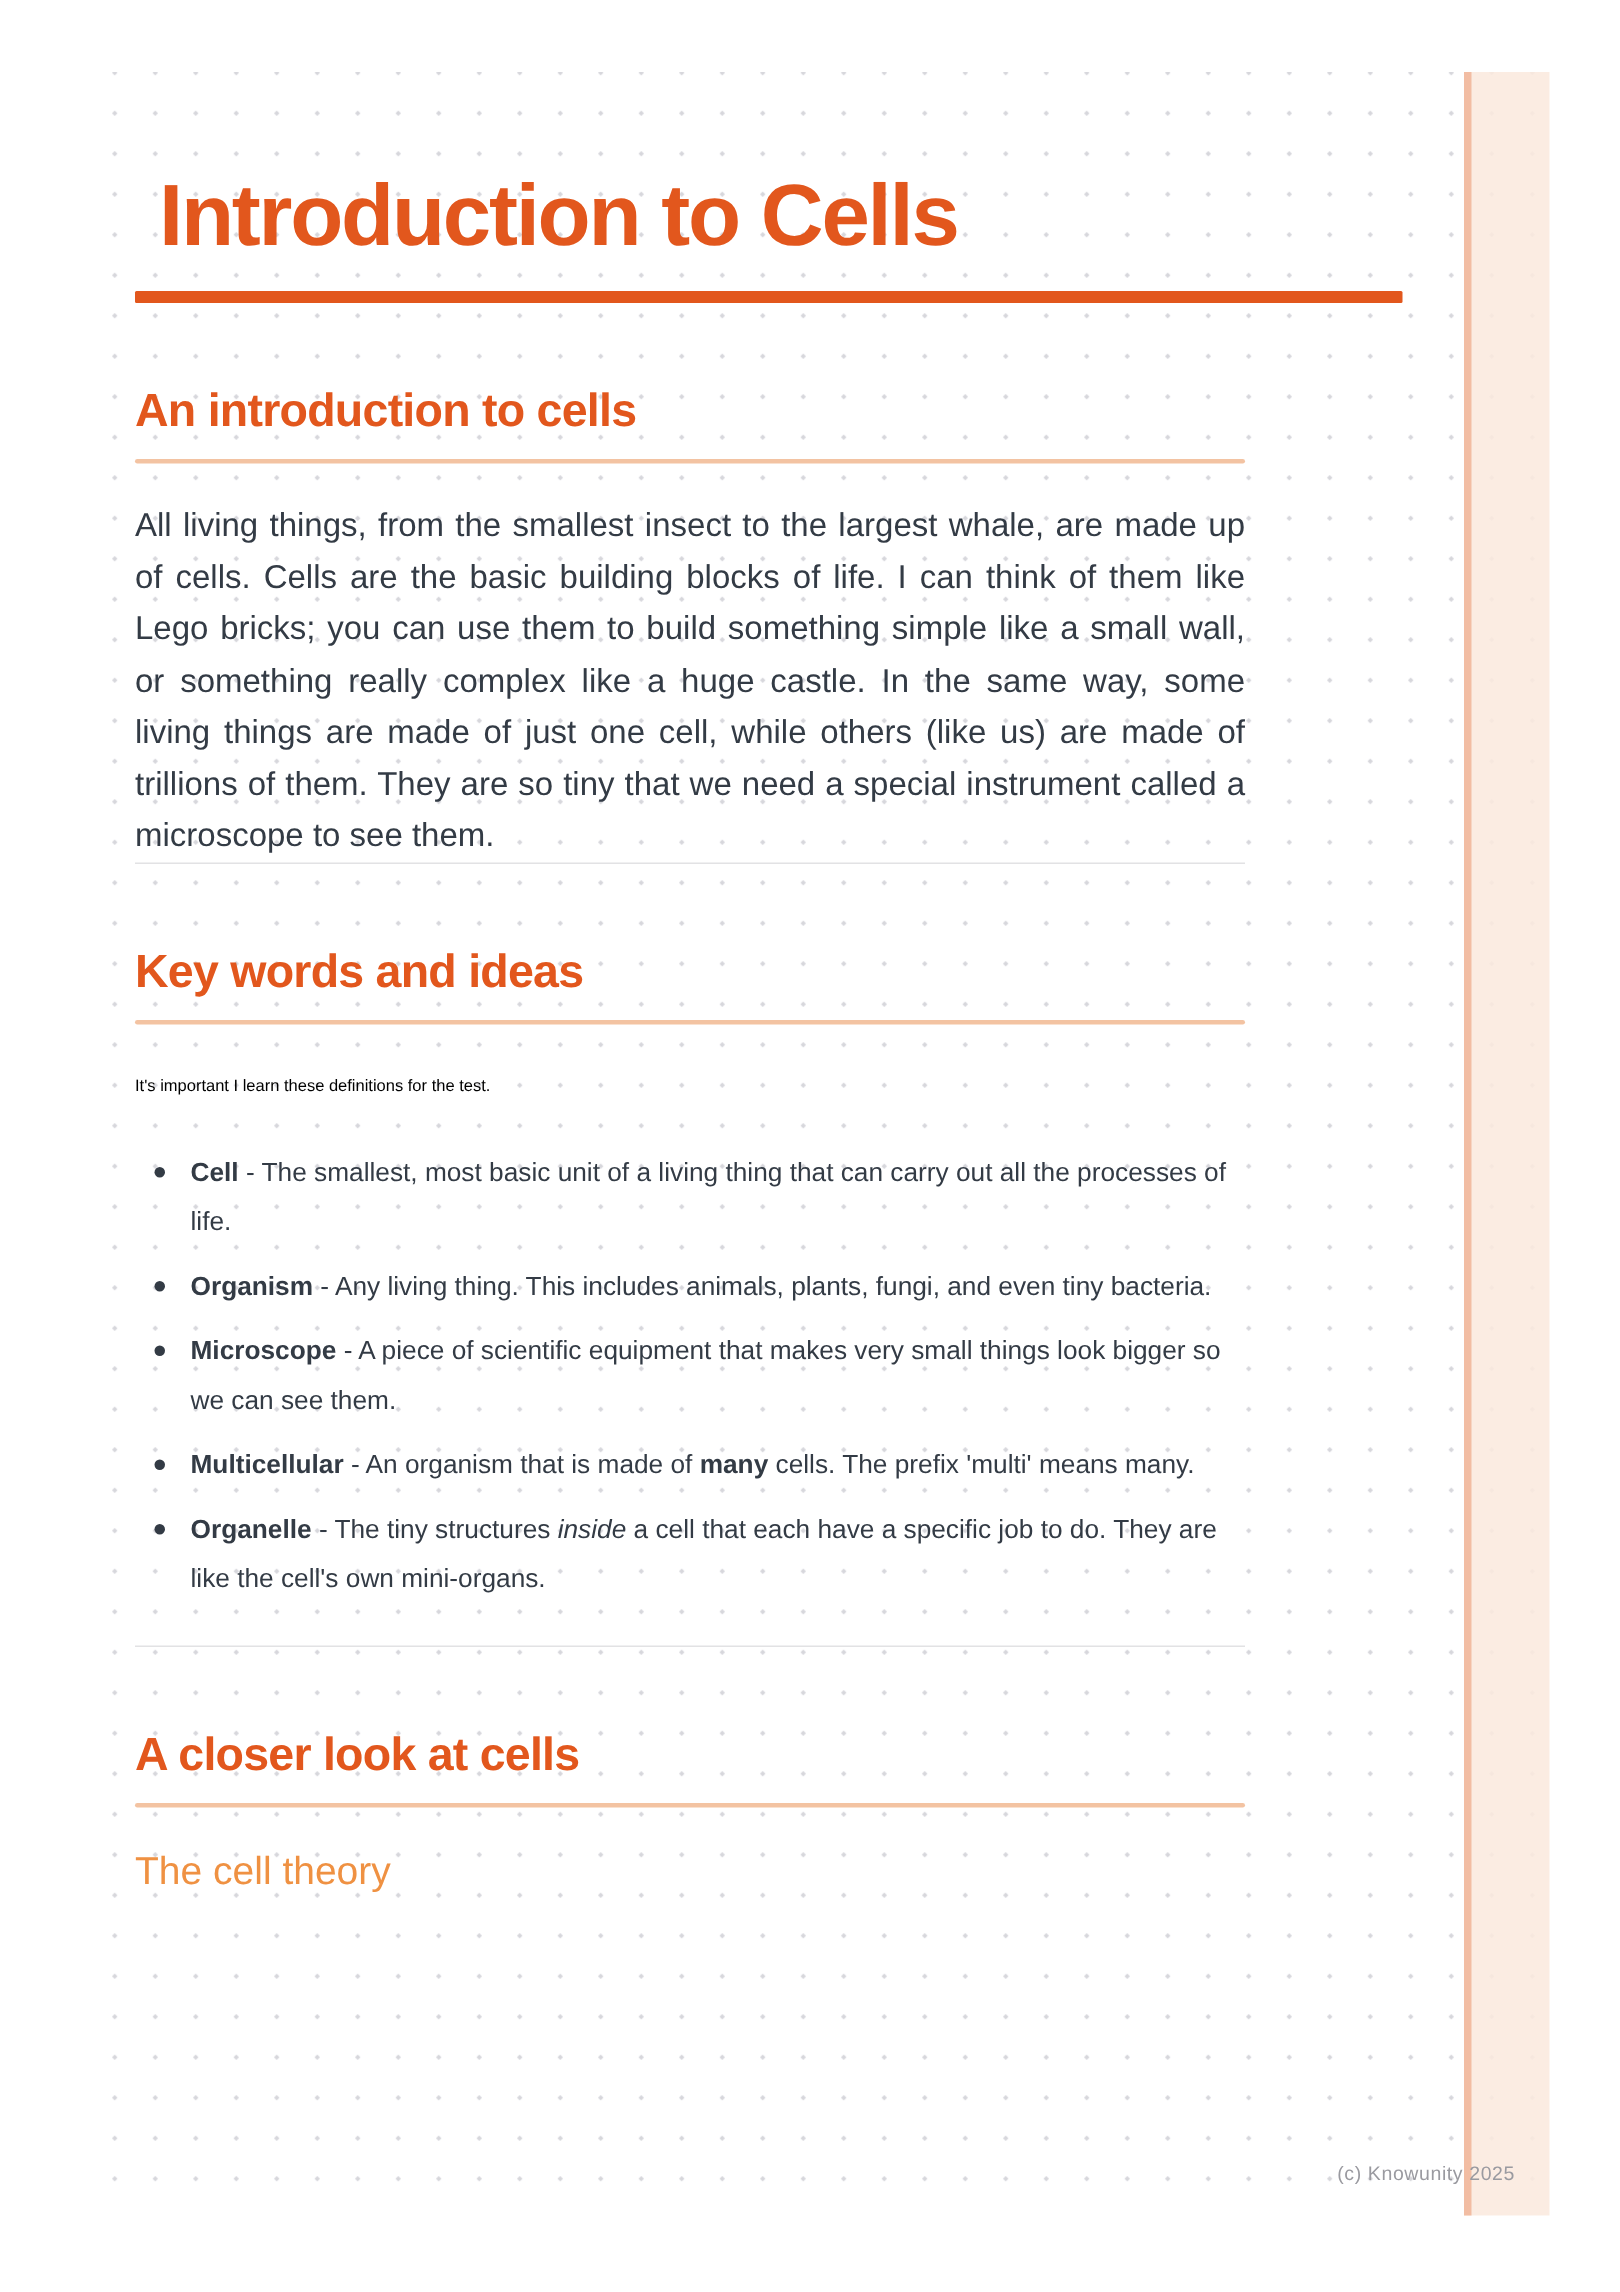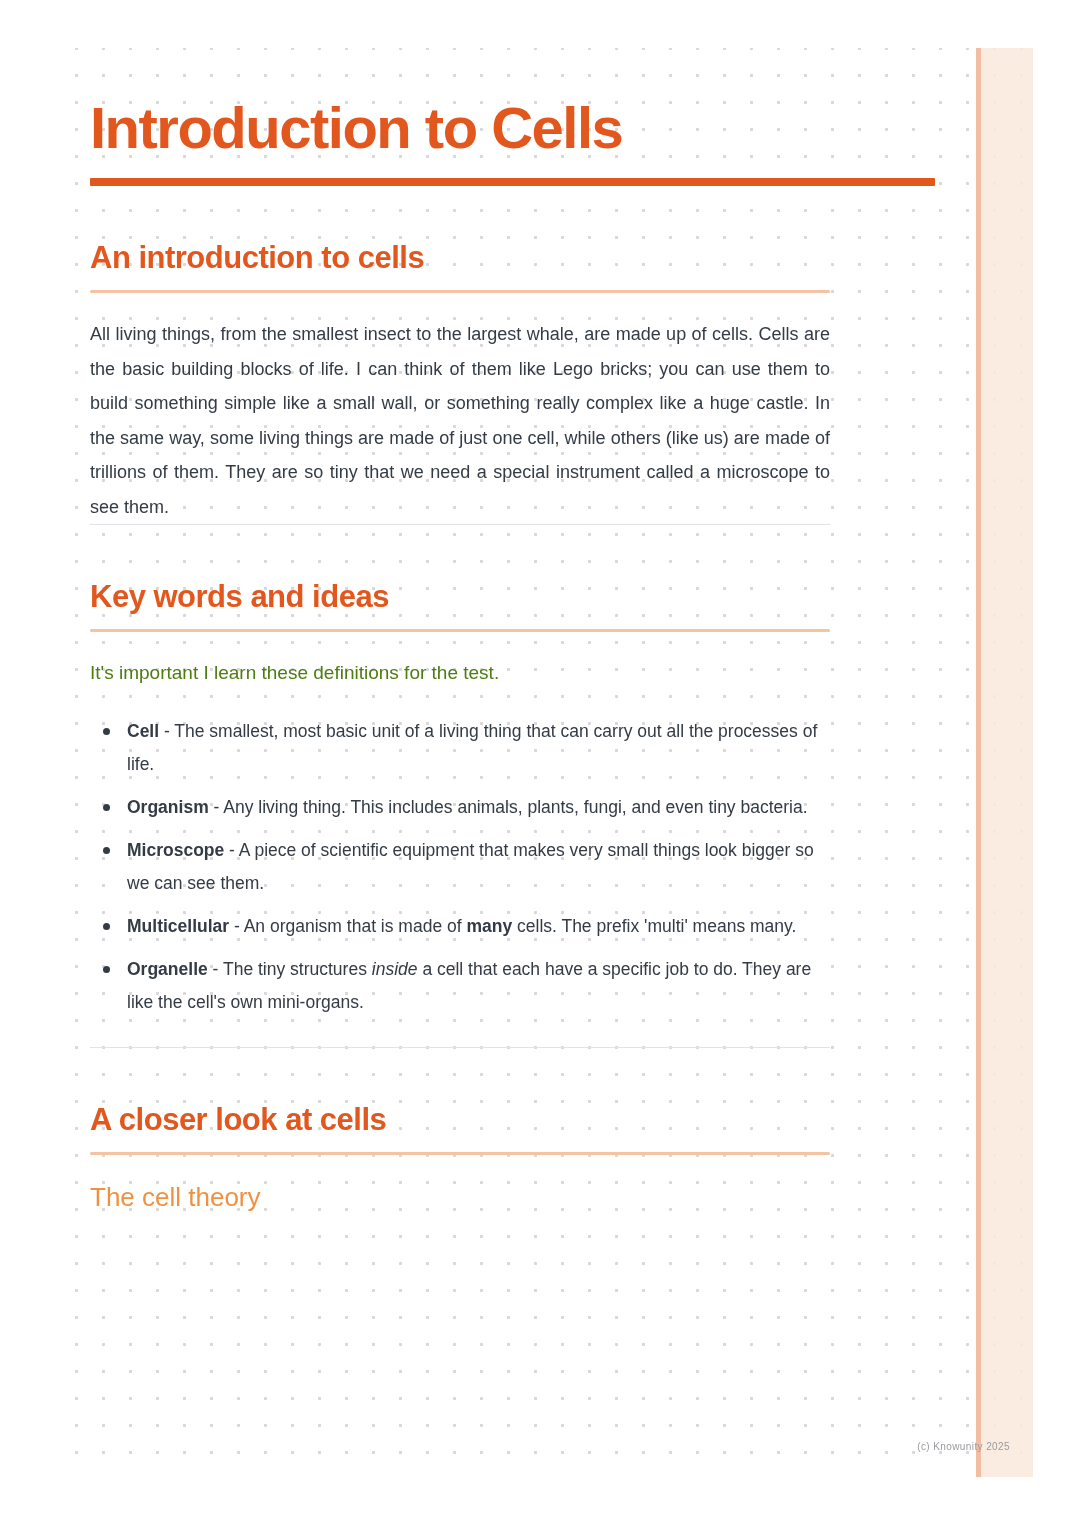--- a/index.html
+++ b/index.html
@@ -38,21 +38,21 @@
   .content {
     position: absolute;
     left: 90px;
     top: 0;
     width: 740px;
     padding-top: 96px;
     color: #333b45;
   }
 
   h1.doc-title {
-    margin: 0;
+    margin: 16px;
     font-size: 58px;
     line-height: 64px;
     font-weight: bold;
     letter-spacing: -1.5px;
     color: #e2571d;
   }
 
   .title-rule {
     width: 845px;
     height: 8px;
@@ -73,31 +73,31 @@
   .h2-rule {
     width: 740px;
     height: 3px;
     background: #f3c3a2;
     margin-top: 12px;
     border-radius: 2px;
   }
 
   p.body-paragraph {
     margin: 24px 0 0 0;
-    font-size: 18px;
+    font-size: 22px;
     line-height: 34.5px;
     text-align: justify;
     color: #333b45;
   }
 
   p.section-intro {
     margin: 24px 0 0 0;
-    font-size: 19px;
+    font-size: 11px;
     line-height: 34.5px;
-    color: #4d7c0f;
+    color: #000000;
   }
 
   .divider {
     width: 740px;
     height: 1px;
     background: #e2e2e4;
     margin-top: 0;
   }
   .divider.after-list { margin-top: 28px; }
 
@@ -132,21 +132,21 @@
     font-size: 26px;
     line-height: 32px;
     font-weight: normal;
     color: #ef9142;
   }
 
   .watermark {
     position: absolute;
     top: 1441px;
     right: 70px;
-    font-size: 10px;
+    font-size: 13px;
     letter-spacing: 0.4px;
     color: #9a9aa0;
     z-index: 5;
   }
 </style>
 </head>
 <body>
 
 <div class="sheet">
   <div class="stripe"></div>

